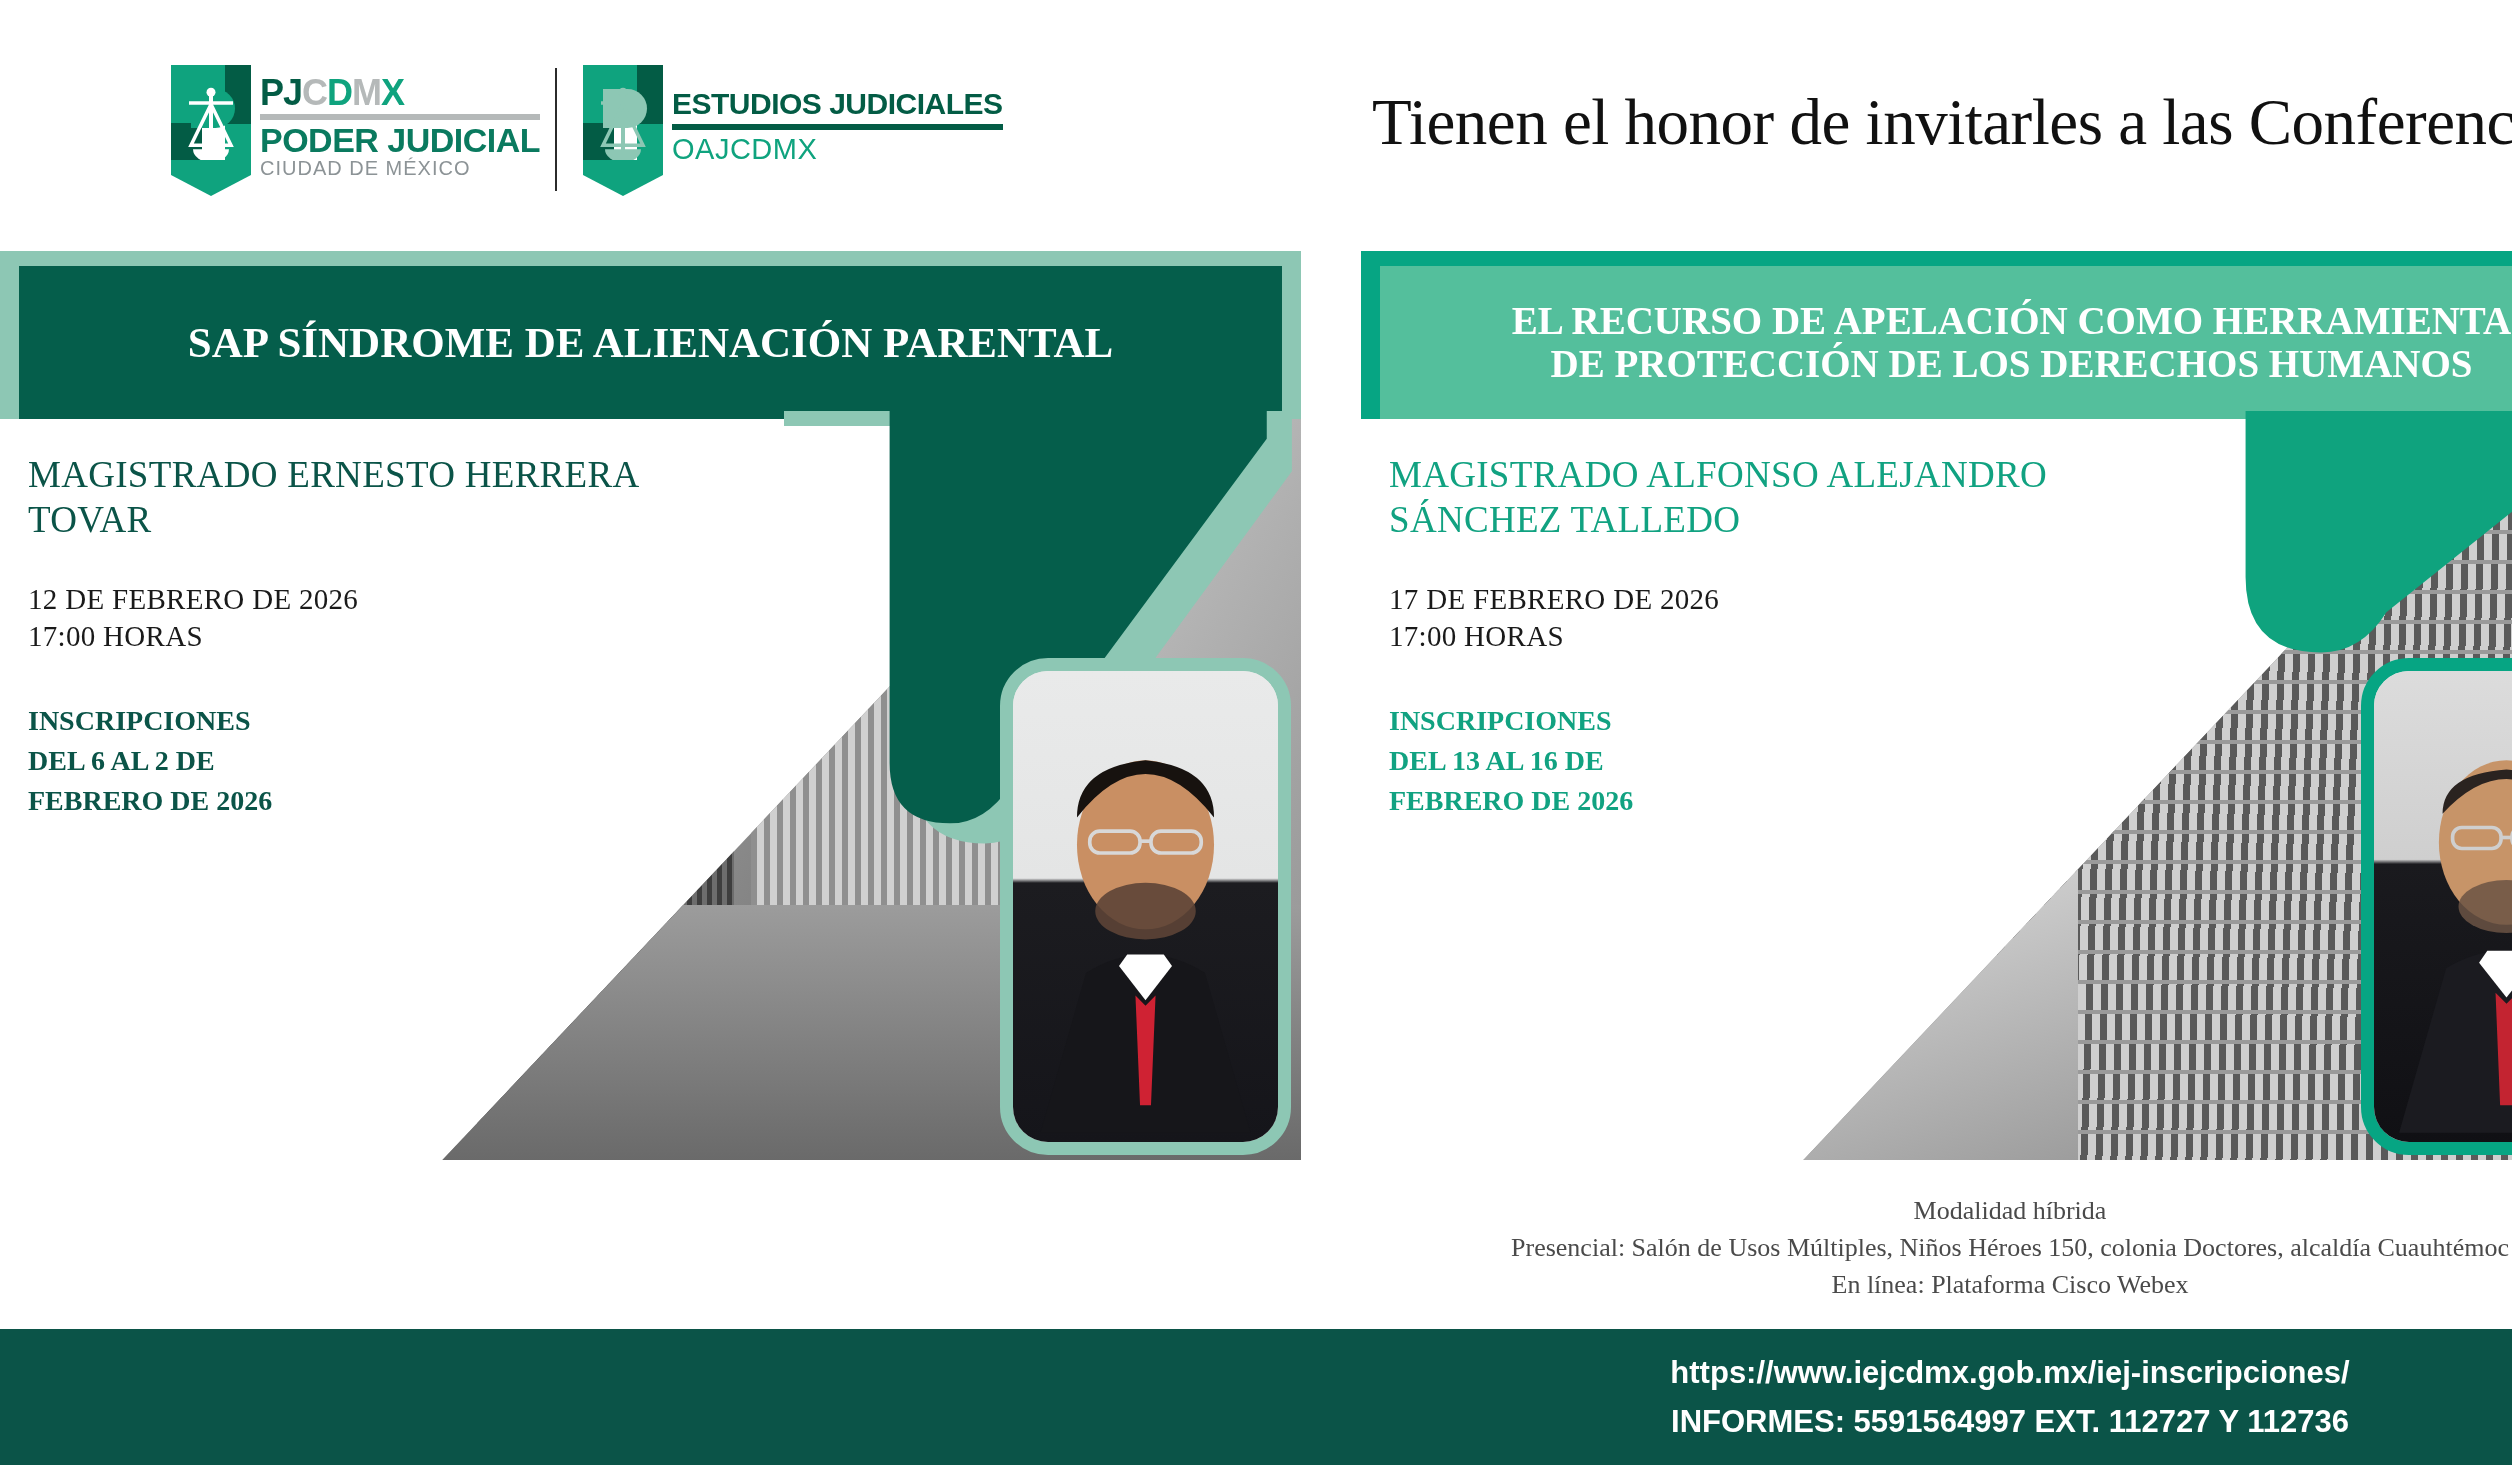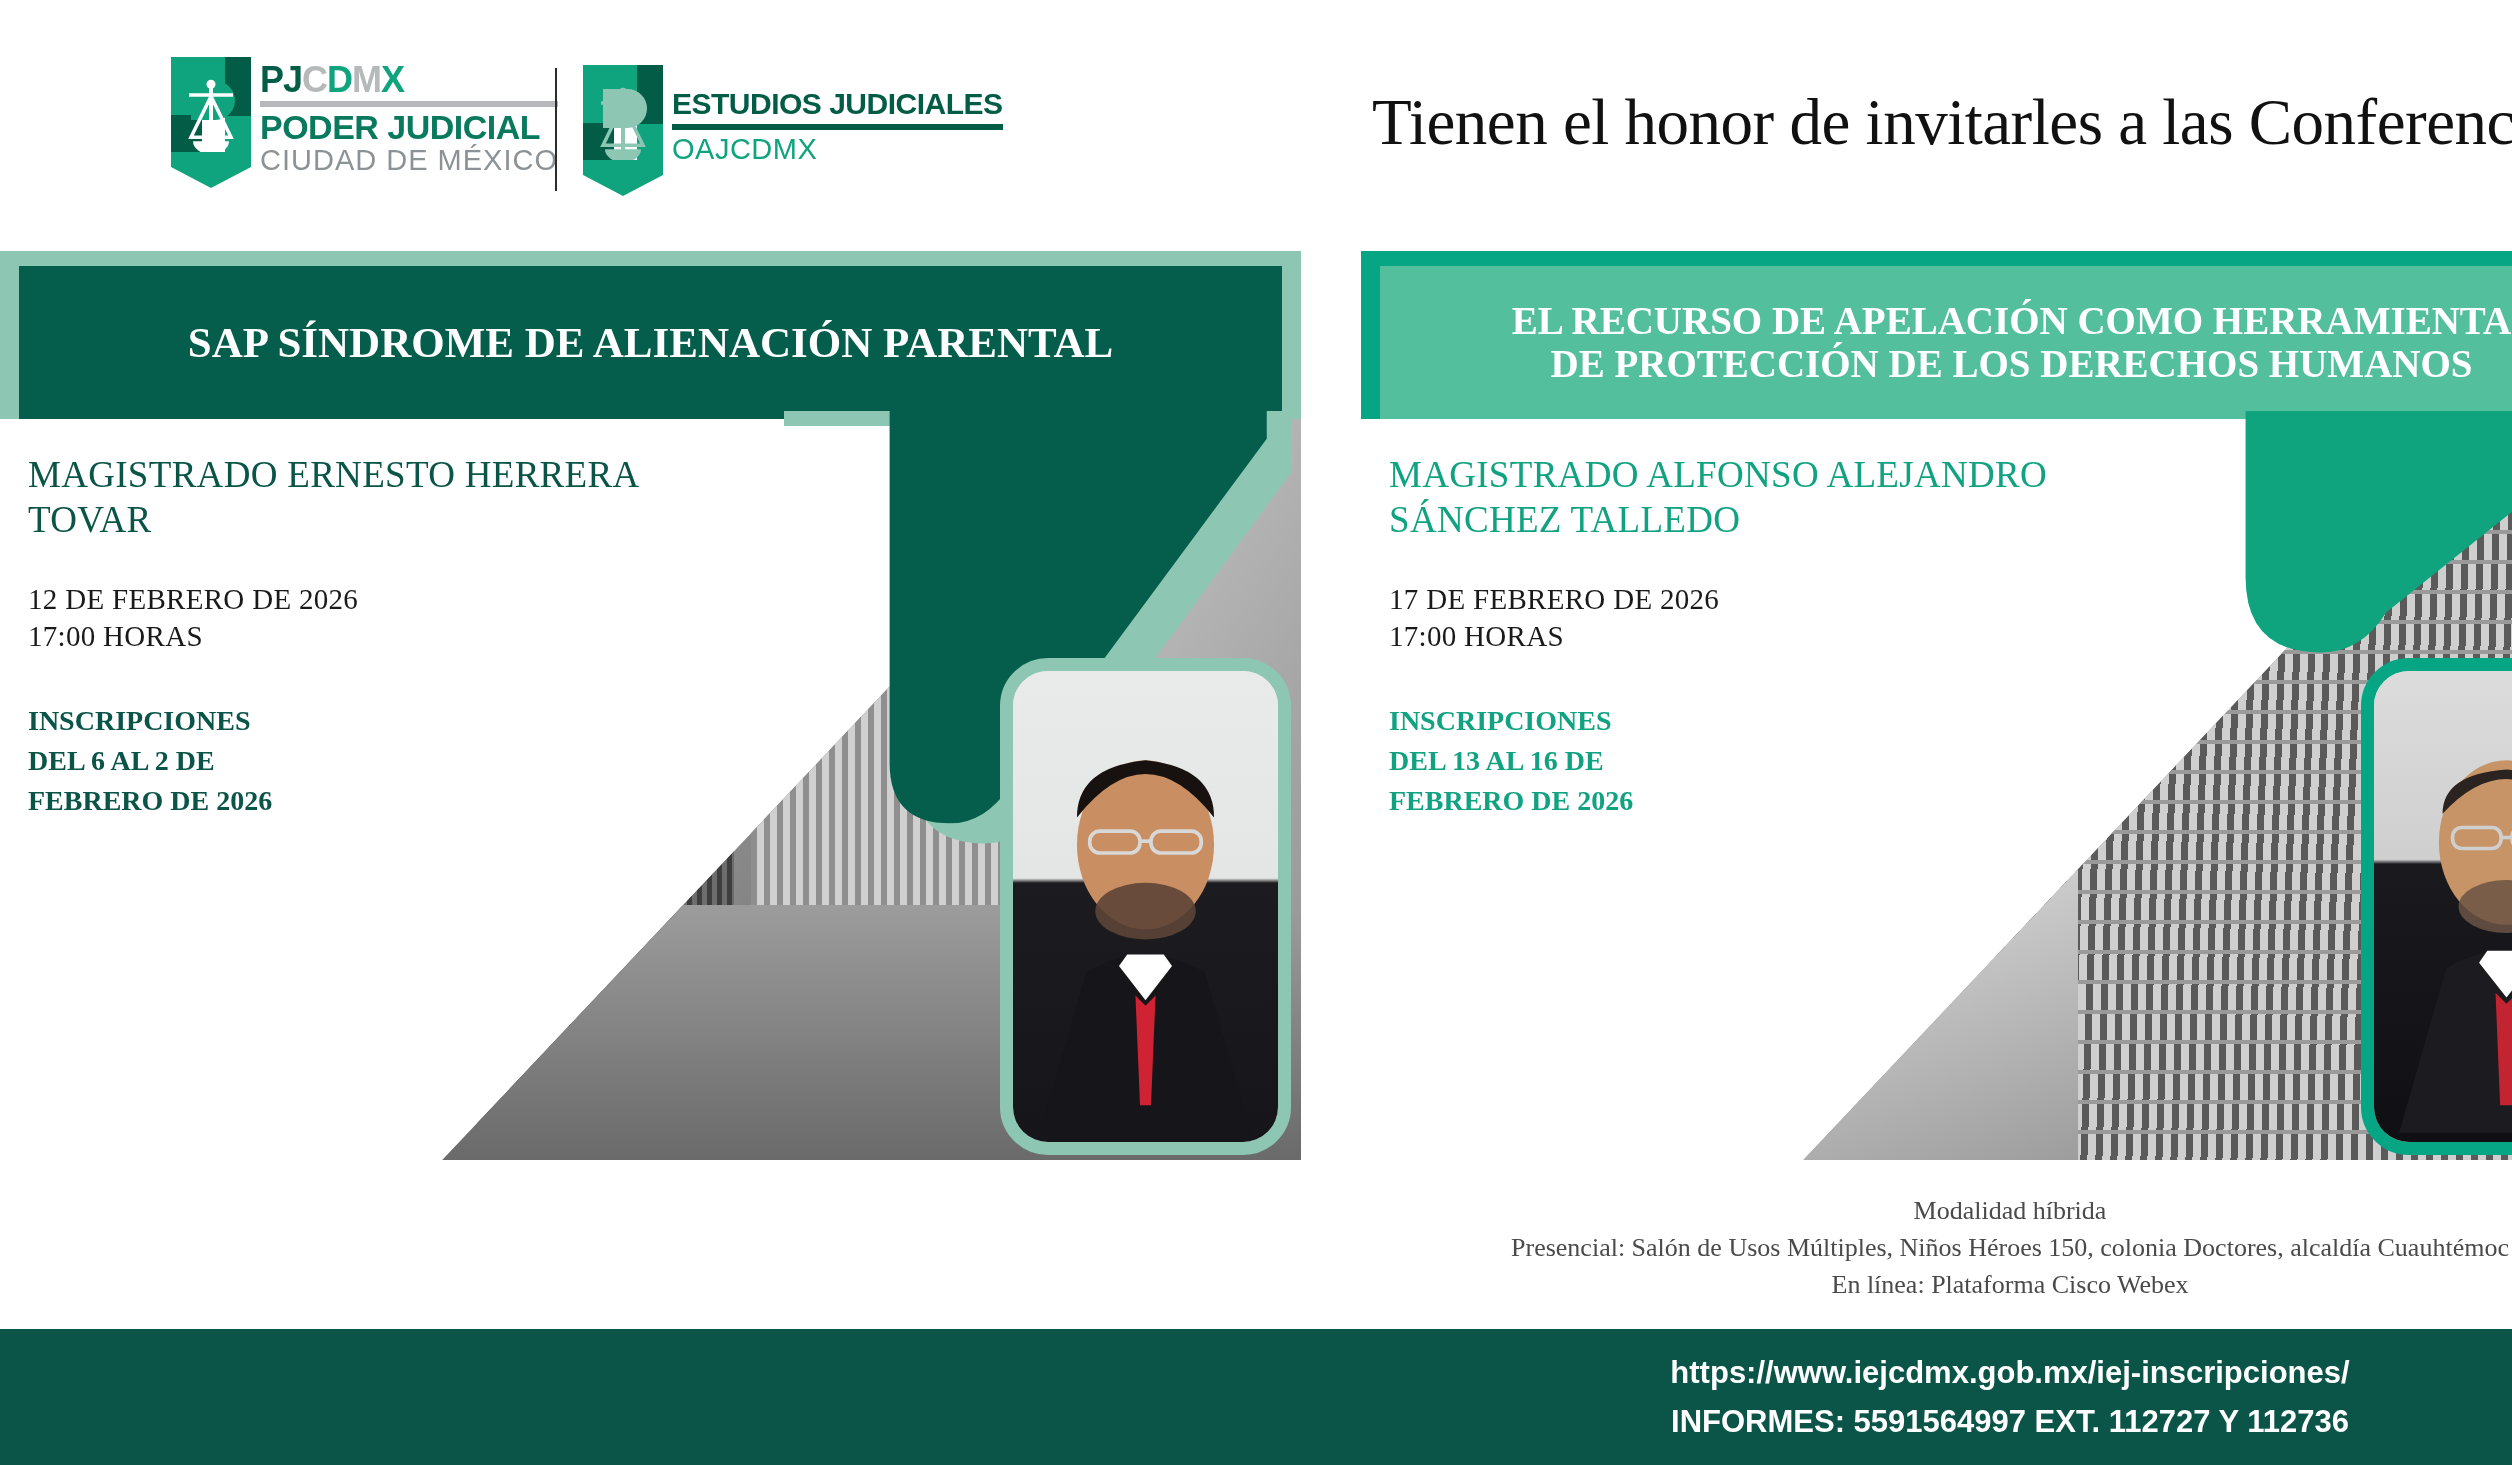--- a/index.html
+++ b/index.html
@@ -8,21 +8,21 @@
     background: #ffffff;
     font-family: "Liberation Serif", serif;
     overflow: hidden;
   }
   #poster { position: relative; width: 4020px; height: 1466px; background:#fff; }
 
   
   .logo-bar { position:absolute; left:0; top:0; width:4020px; height:236px; }
 
   .logo-block { position:absolute; display:flex; align-items:center; }
-  #logo-pj  { left:171px; top:57px; }
+  #logo-pj  { left:171px; top:65px; }
   #logo-iej { left:583px; top:65px; }
 
   .logo-mark { position:relative; width:80px; height:126px; flex:0 0 auto; }
   
   .lm-col     { position:absolute; left:0;   top:0;    width:31px;  height:95px; background:#0FA37E; }
   .lm-colb    { position:absolute; left:0;   top:58px;width:31px;  height:38px;  background:#035C45; }
   .lm-top     { position:absolute; left:31px;top:0;    width:39px;  height:30px;  background:#0FA37E; }
   .lm-right   { position:absolute; left:54px;top:0;   width:26px;  height:59px; background:#035C45; }
   .lm-right2  { position:absolute; left:54px;top:59px;width:26px; height:36px;  background:#0FA37E; }
   .lm-bowl    { position:absolute; left:20px;top:24px; width:44px;  height:39px;  border-radius:0 22px 22px 0; background:#0FA37E; }
@@ -36,21 +36,21 @@
              letter-spacing:-1px; line-height:0.92; white-space:nowrap; }
   .lt-row1 .pj { color:#035C45; }
   .lt-row1 .c  { color:#B5B9B9; }
   .lt-row1 .d  { color:#0FA37E; }
   .lt-row1 .m  { color:#B5B9B9; }
   .lt-row1 .x  { color:#0FA37E; }
   .lt-rule { height:6px; background:#B5B9B9; margin:4.5px 0 3px 0; }
   .lt-rule.dark { background:#035C45; height:6.5px; }
   .lt-row2 { font-family:"Liberation Sans", sans-serif; font-weight:bold; font-size:34px;
              color:#0A7A5F; letter-spacing:-0.5px; line-height:1.0; white-space:nowrap; }
-  .lt-row3 { font-family:"Liberation Sans", sans-serif; font-size:29px; color:#8C9396;
+  .lt-row3 { font-family:"Liberation Sans", sans-serif; font-size:20px; color:#8C9396;
              letter-spacing:1px; line-height:1.15; white-space:nowrap; }
   .lt-row2b{ font-family:"Liberation Sans", sans-serif; font-weight:bold; font-size:30px;
              color:#035C45; letter-spacing:-0.5px; line-height:1.0; white-space:nowrap; }
   .lt-row3b{ font-family:"Liberation Sans", sans-serif; font-size:29px; color:#0FA37E;
              letter-spacing:0.5px; line-height:1.15; white-space:nowrap; }
 
   .logo-divider { position:absolute; left:555px; top:68px; width:2px; height:123px; background:#2b2b2b; }
 
   #main-title {
     position:absolute; left:1372px; top:85px; width:2110px;

